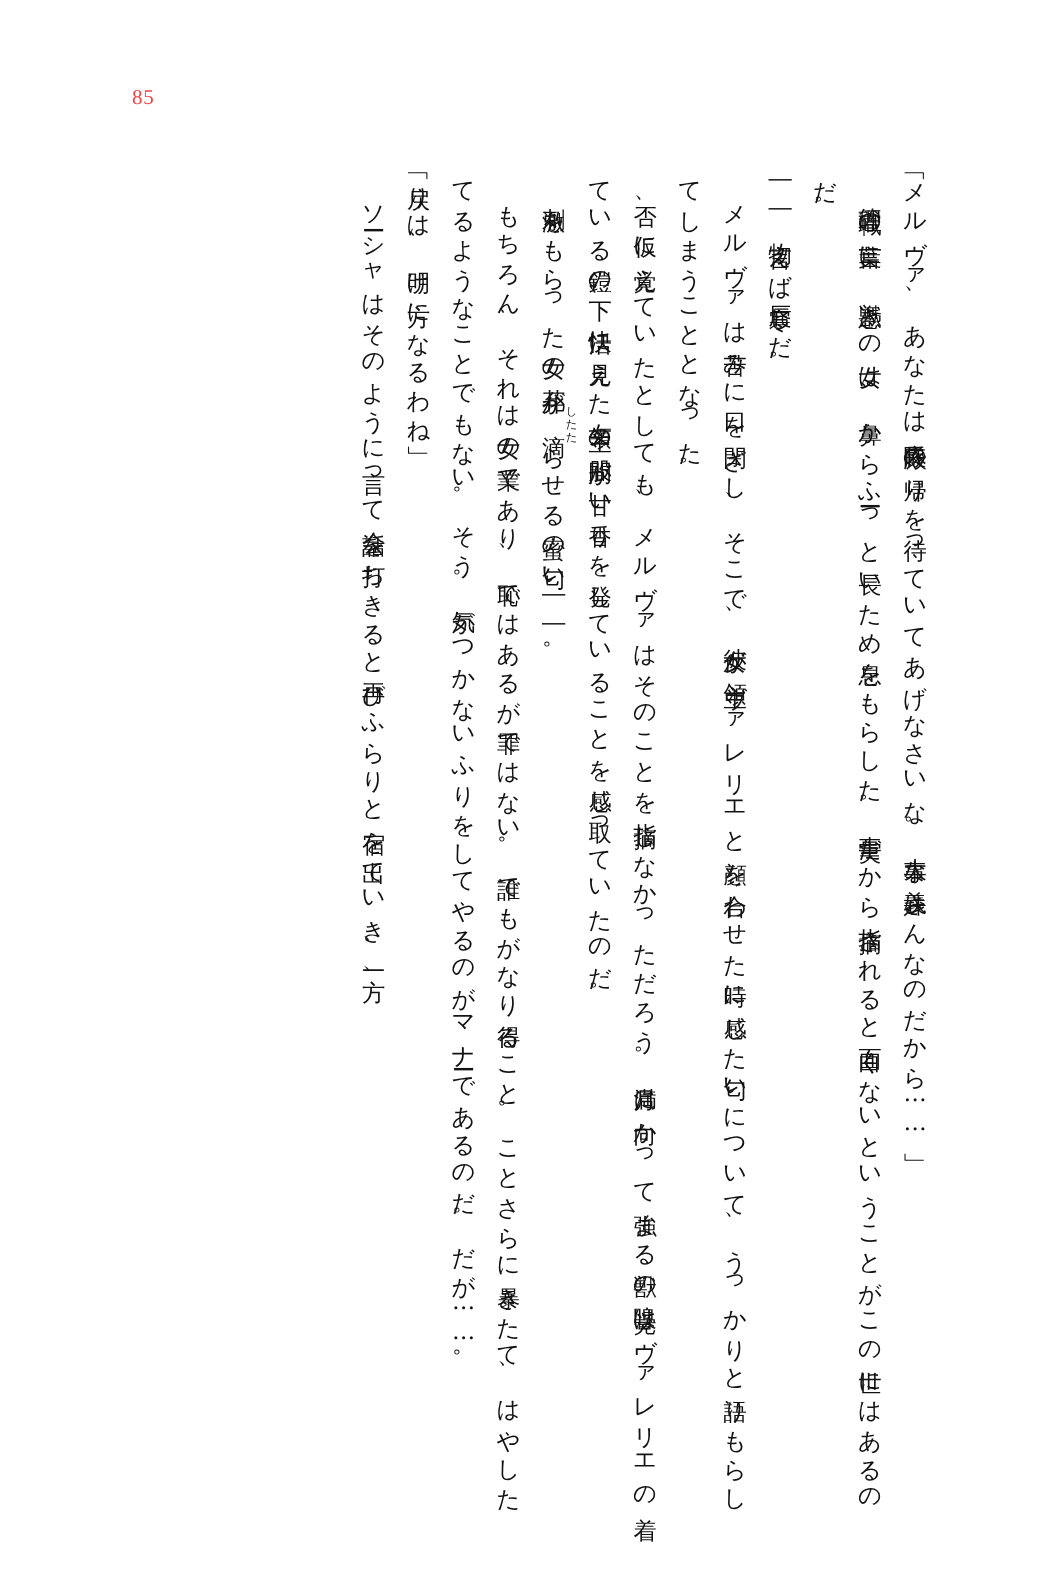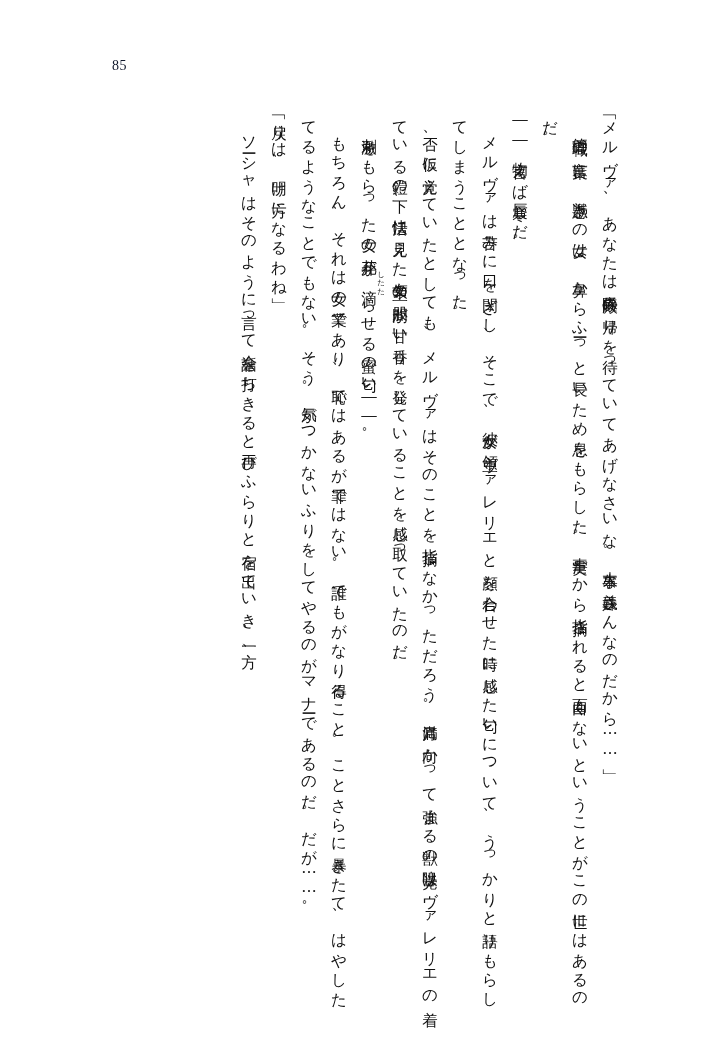--- a/index.html
+++ b/index.html
@@ -12,24 +12,24 @@
     width: 703px;
     height: 1050px;
     background: #ffffff;
     overflow: hidden;
     font-family: "DejaVu Serif", "Liberation Serif", serif;
     color: #111111;
   }
   .page-number {
     position: absolute;
     top: 58px;
-    left: 112px;
+    left: 88px;
     font-size: 14px;
     font-family: "Liberation Serif", serif;
-    color: #0f172a;
+    color: #ef4444;
     letter-spacing: 0.5px;
   }
   .body-text {
     position: absolute;
     top: 110px;
     right: 78px;
     height: 890px;
     width: 560px;
     writing-mode: vertical-rl;
     text-orientation: upright;

